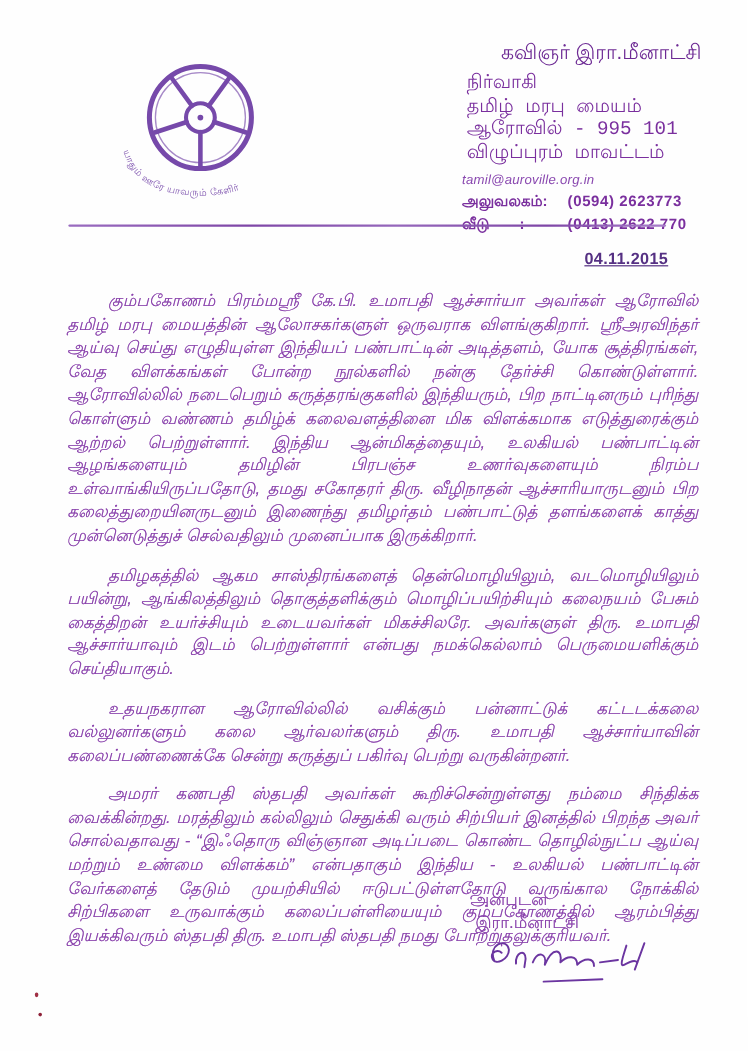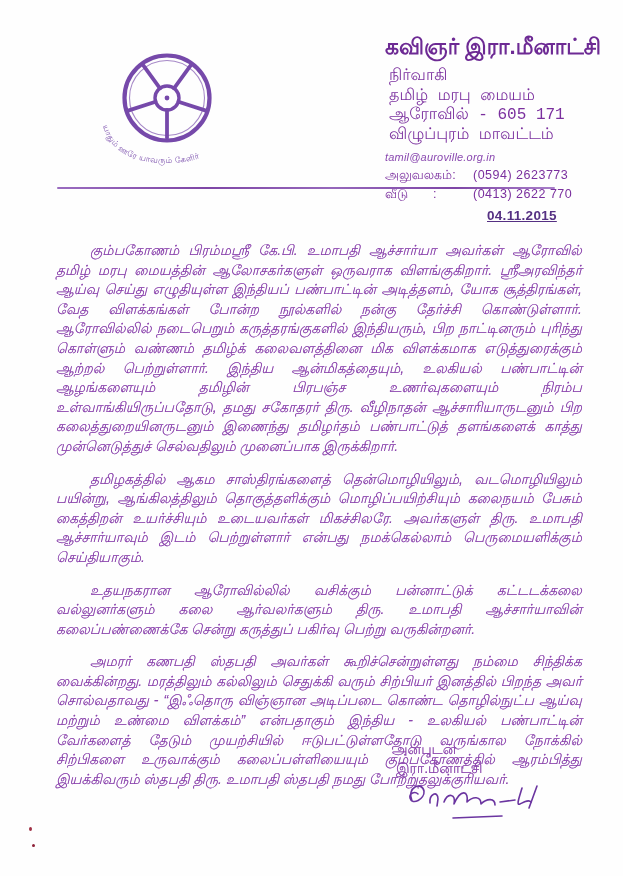--- a/index.html
+++ b/index.html
@@ -21,25 +21,26 @@
     left: 98px; top: 50px;
     width: 144px; height: 118px;
   }
   .lh-right {
     position: absolute;
     left: 385px; top: 34px;
     width: 232px;
     color: #7a2f9e;
   }
   .lh-name {
-    font-size: 22px;
-    font-weight: bold;
+    font-size: 17px;
+    font-weight: normal;
     color: #6d2a94;
     margin-bottom: 5px;
     white-space: nowrap;
+    text-align: center;
   }
   .lh-line {
     font-size: 16px;
     line-height: 19.5px;
     padding-left: 4px;
     white-space: nowrap;
     font-family: Liberation Mono, monospace;
   }
   .lh-email {
     font-size: 11px;
@@ -48,20 +49,21 @@
     letter-spacing: 0.2px;
     color: #8a49b0;
     font-style: italic;
   }
   .phone-row {
     display: flex;
     font-size: 12.5px;
     line-height: 16.5px;
     margin-top: 2px;
     white-space: nowrap;
+    font-weight: bold;
   }
   .phone-row .plabel-office { width: 88px; }
   .phone-row .plabel-home { width: 34px; }
   .phone-row .pcolon { width: 54px; padding-left: 14px; }
   .pvalue { letter-spacing: 0.5px; }
 
   
   .rule {
     position: absolute;
     left: 57px; top: 187px;
@@ -144,21 +146,21 @@
         <text font-size="8" fill="#6b3aa3" letter-spacing="0.4" opacity="0.9">
           <textPath href="#motto-arc" startOffset="4">யாதும் ஊரே யாவரும் கேளிர்</textPath>
         </text>
       </svg>
     </div>
 
     <div class="lh-right">
       <div class="lh-name">கவிஞர் இரா.மீனாட்சி</div>
       <div class="lh-line">நிர்வாகி</div>
       <div class="lh-line">தமிழ் மரபு மையம்</div>
-      <div class="lh-line">ஆரோவில் - 605 171</div>
+      <div class="lh-line">ஆரோவில் - 995 101</div>
       <div class="lh-line">விழுப்புரம் மாவட்டம்</div>
       <div class="lh-email">tamil@auroville.org.in</div>
       <div class="phone-row">
         <span class="plabel-office">அலுவலகம்:</span>
         <span class="pvalue">(0594) 2623773</span>
       </div>
       <div class="phone-row">
         <span class="plabel-home">வீடு</span>
         <span class="pcolon">:</span>
         <span class="pvalue">(0413) 2622 770</span>

